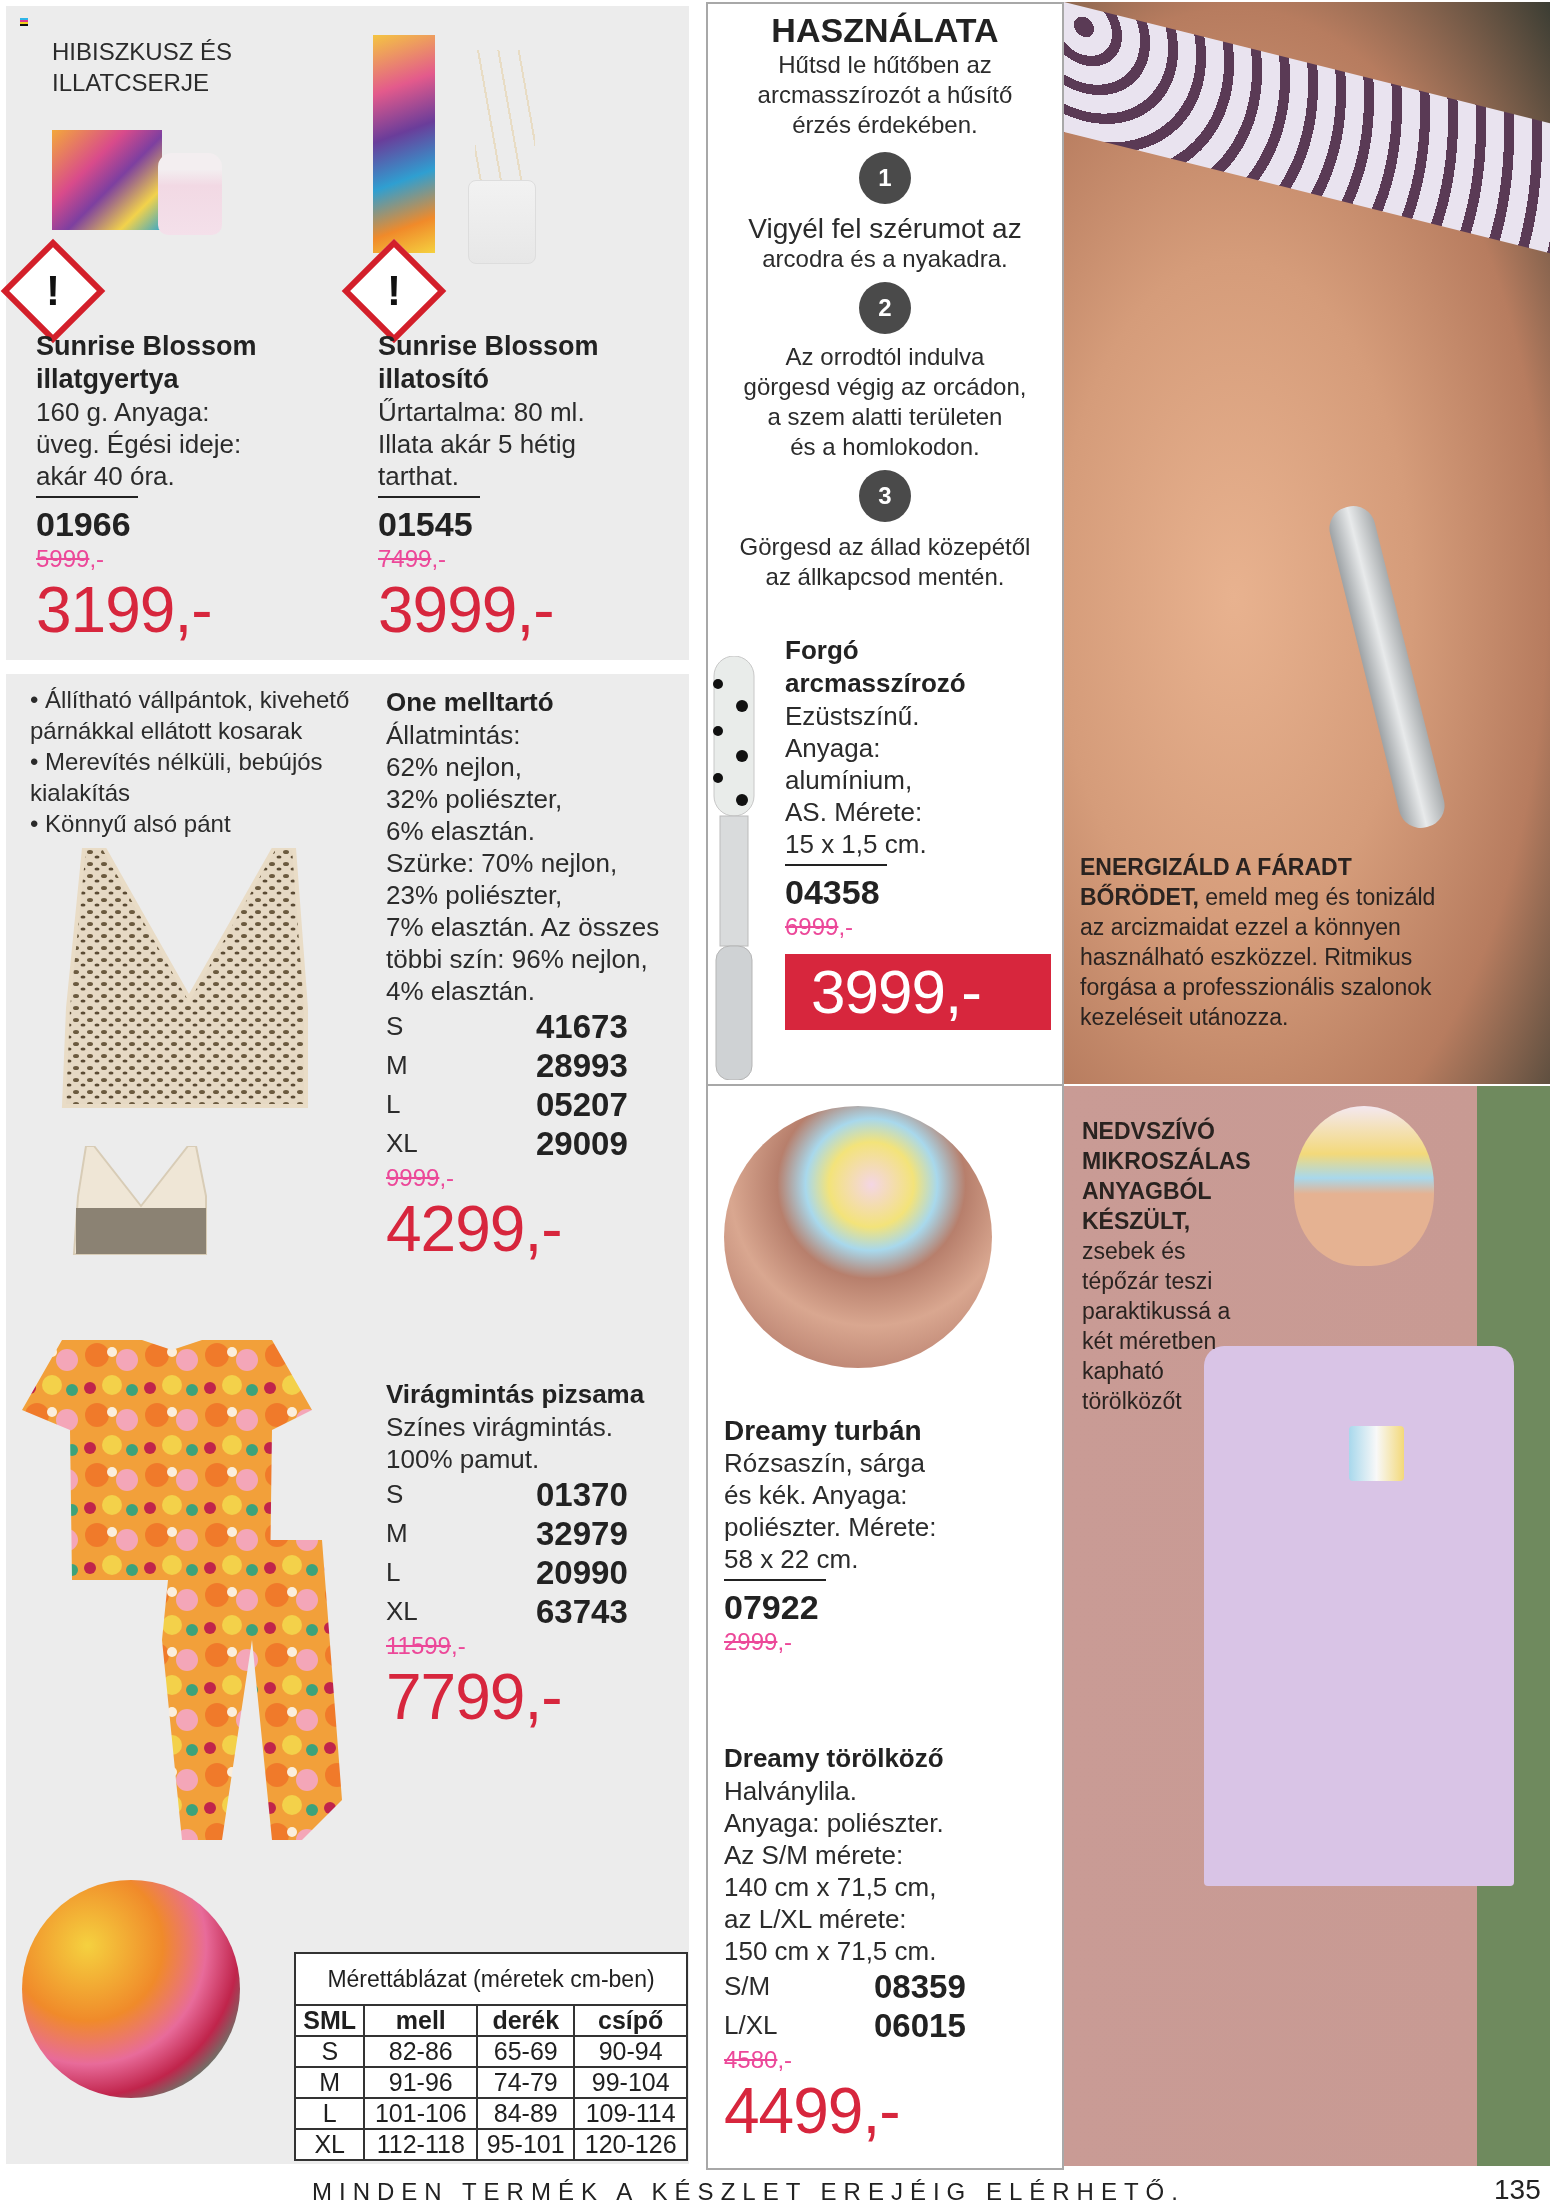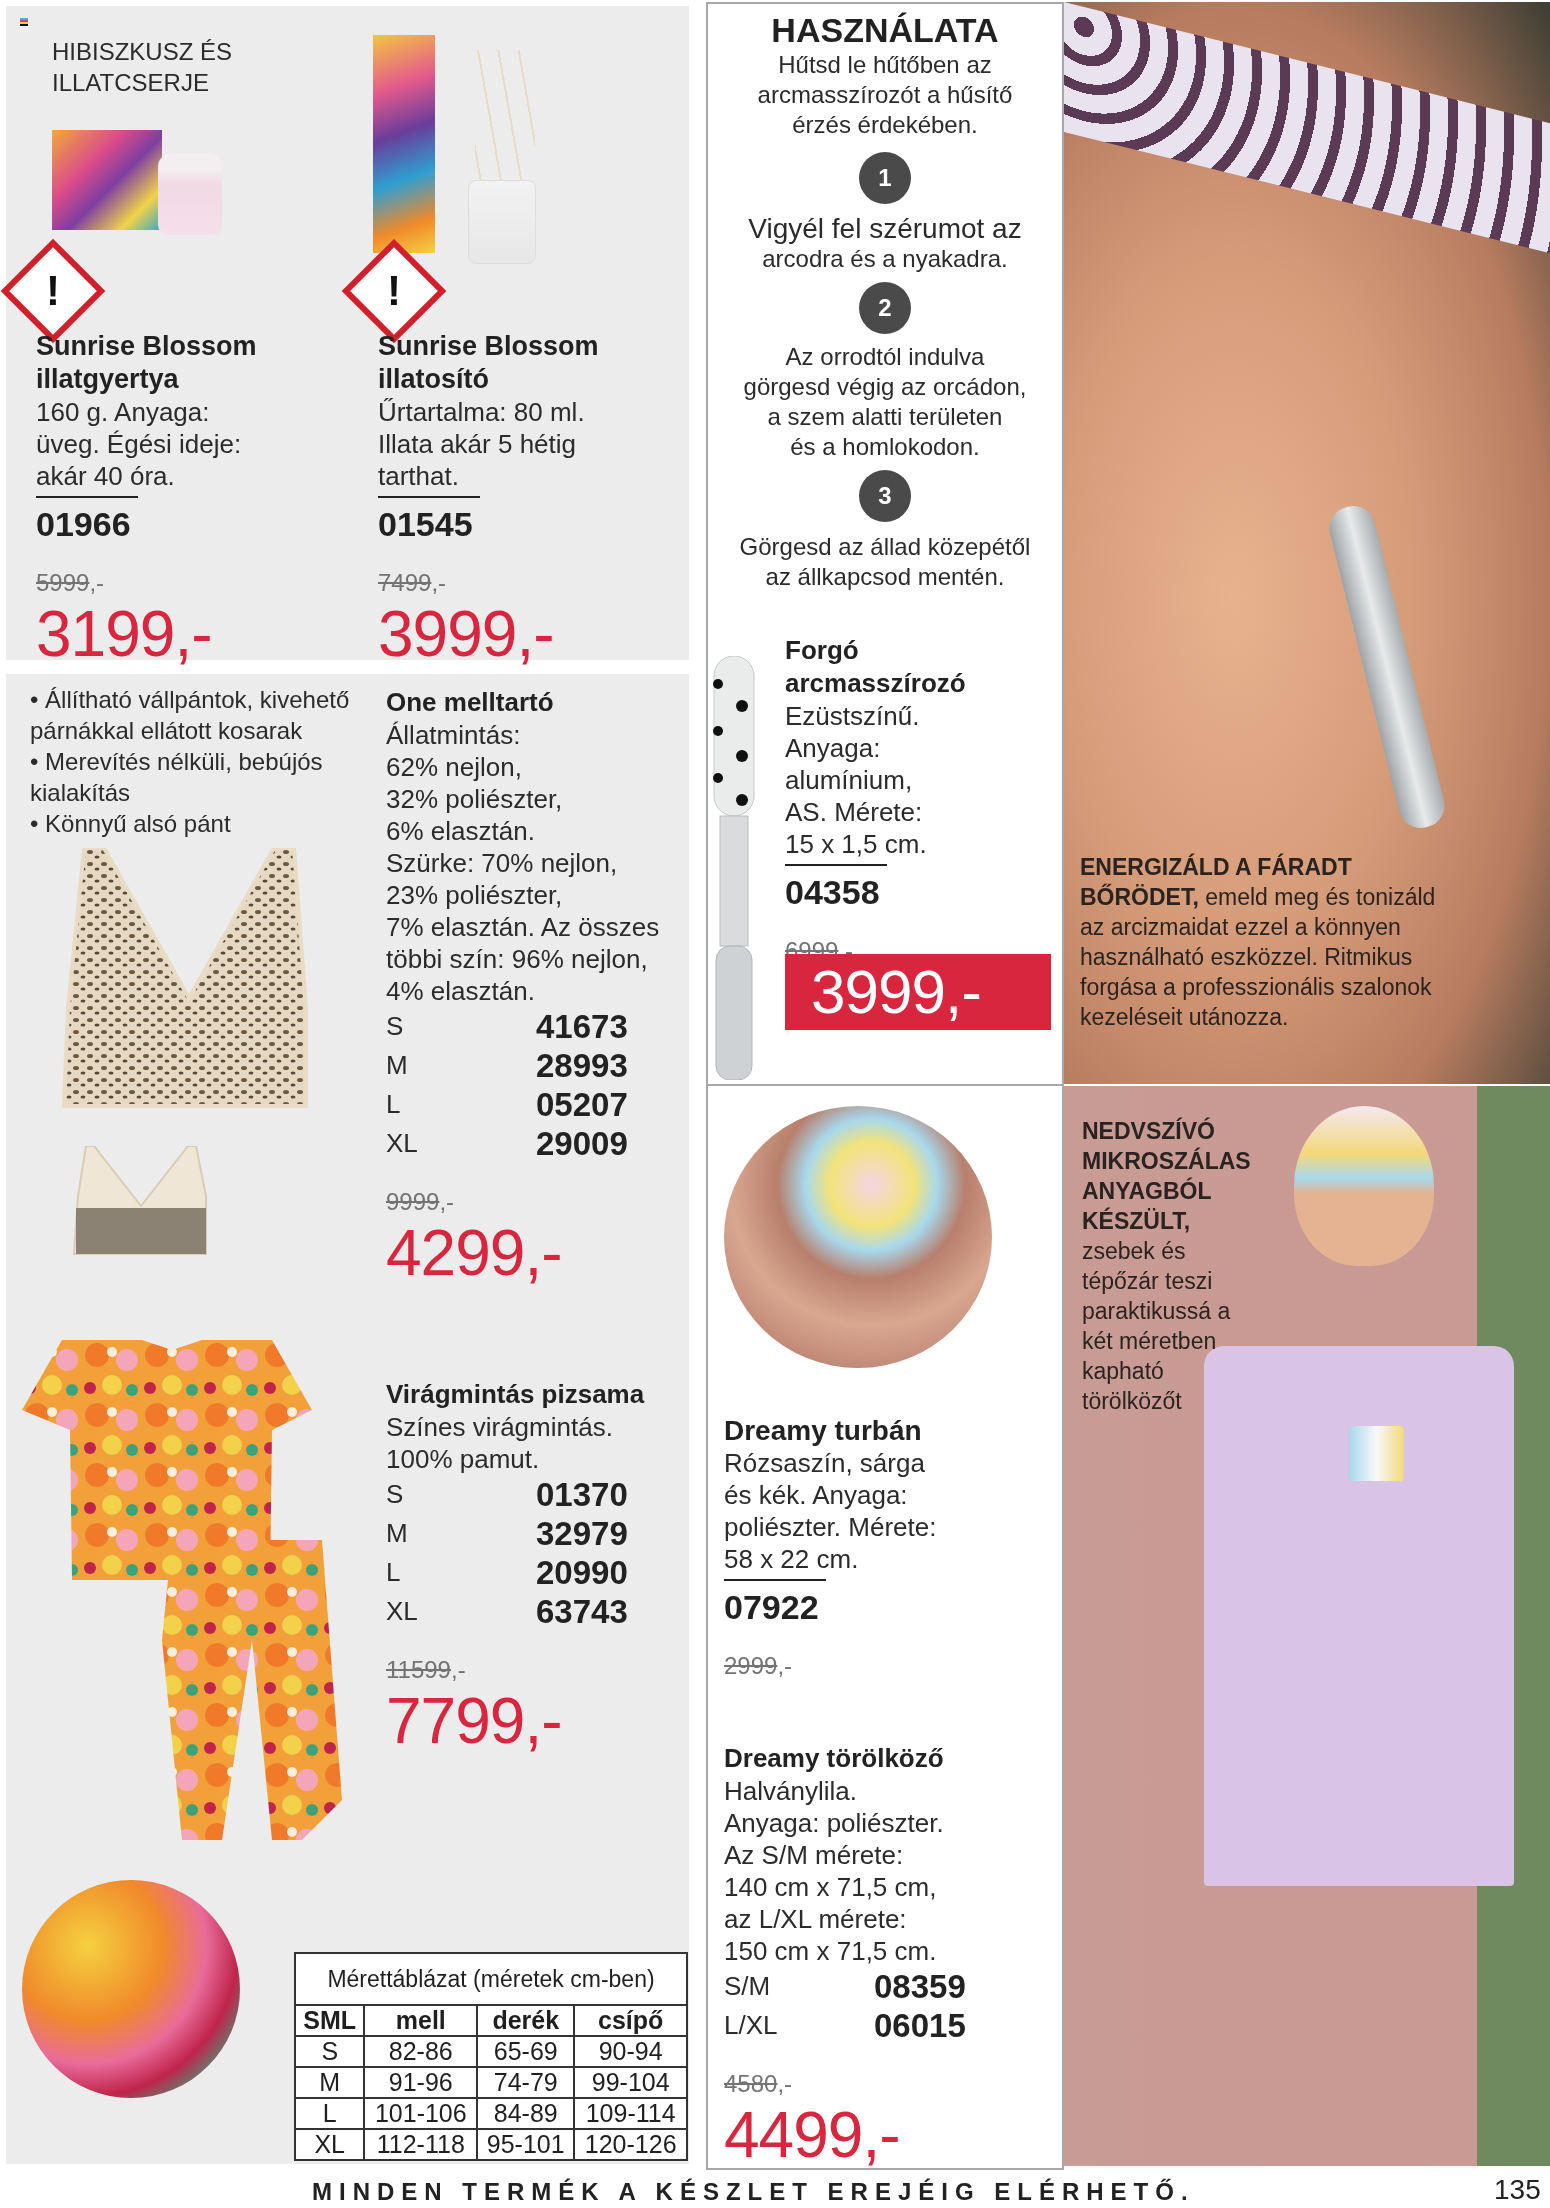--- a/index.html
+++ b/index.html
@@ -3,38 +3,38 @@
 <meta charset="utf-8">
 <style>
   html, body { margin:0; padding:0; }
   body { width:1550px; height:2208px; background:#ffffff; position:relative; overflow:hidden;
          font-family:"Liberation Sans", "DejaVu Sans", sans-serif; color:#1f1f1f; }
   .abs { position:absolute; }
   .panel-grey { background:#ececec; }
   .title { font-size:27px; font-weight:bold; line-height:33px; color:#222; }
   .desc { font-size:26px; line-height:32px; color:#2b2b2b; }
   .code { font-size:34px; font-weight:bold; color:#222; line-height:40px; }
-  .old { font-size:24px; color:#737373; line-height:30px;margin-top:24px; }
+  .old { font-size:24px; color:#ec4899; line-height:30px; }
   .old s { text-decoration:line-through; }
   .price { color:#d7263d; font-size:64px; line-height:72px; letter-spacing:-1px; }
   .rule { height:2px; background:#222; width:140px; }
   .sizes .row { display:flex; font-size:26px; line-height:39px; }
   .sizes .lbl { width:150px; color:#2b2b2b; }
   .sizes .val { font-size:33px; font-weight:bold; color:#222; }
   
   .img-candle-box { background:linear-gradient(135deg,#f3a83b,#d94b8b 35%,#7d3fa0 55%,#f2d24b 80%,#3aa7c8); }
   .img-diffuser-box { background:linear-gradient(160deg,#f4c542,#e35a8c 25%,#6a3d9a 45%,#2f9fd1 65%,#f08a2a 85%,#f5d13f); }
   .warn { width:62px; height:62px; transform:rotate(45deg); border:6px solid #d31f2a; background:#fff; }
   .warn-mark { font-size:42px; font-weight:bold; color:#111; transform:rotate(-45deg); text-align:center; line-height:62px; }
   .step-circle { width:52px; height:52px; border-radius:50%; background:#4a4a4a; color:#fff; font-size:24px; font-weight:bold; text-align:center; line-height:52px; }
   .bullets div { font-size:24px; line-height:31px; color:#2b2b2b; }
   table.size { border-collapse:collapse; background:#fff; }
   table.size td, table.size th { border:2px solid #333; text-align:center; font-size:25px; padding:0 4px; height:29px; }
   table.size th { font-weight:bold; }
-  .footer { font-size:24px; letter-spacing:7px; font-weight:bold; color:#222; }
+  .footer { font-size:24px; letter-spacing:7px; font-weight:normal; color:#222; }
 </style>
 </head>
 <body>
 
 <div class="abs panel-grey" style="left:6px;top:6px;width:683px;height:654px;"></div>
 <div class="abs" style="left:20px;top:18px;width:8px;height:10px;">
   <div style="height:2px;background:#2fb6e8;"></div>
     <div style="height:2px;background:#e0388f;"></div>
     <div style="height:2px;background:#f2d21a;"></div>
     <div style="height:2px;background:#111;"></div>

